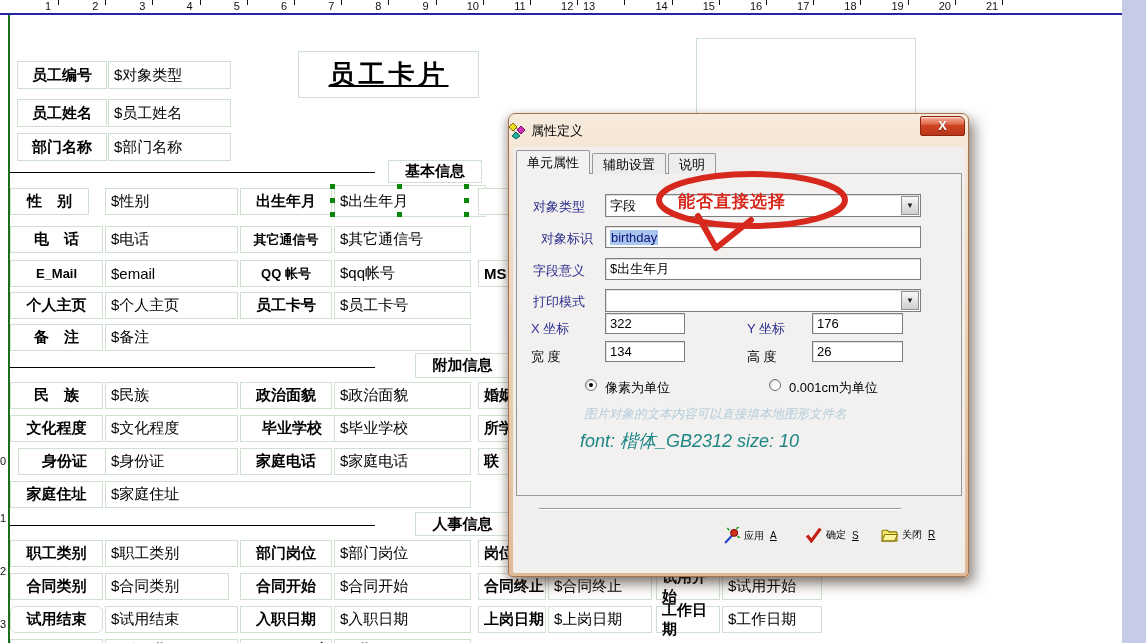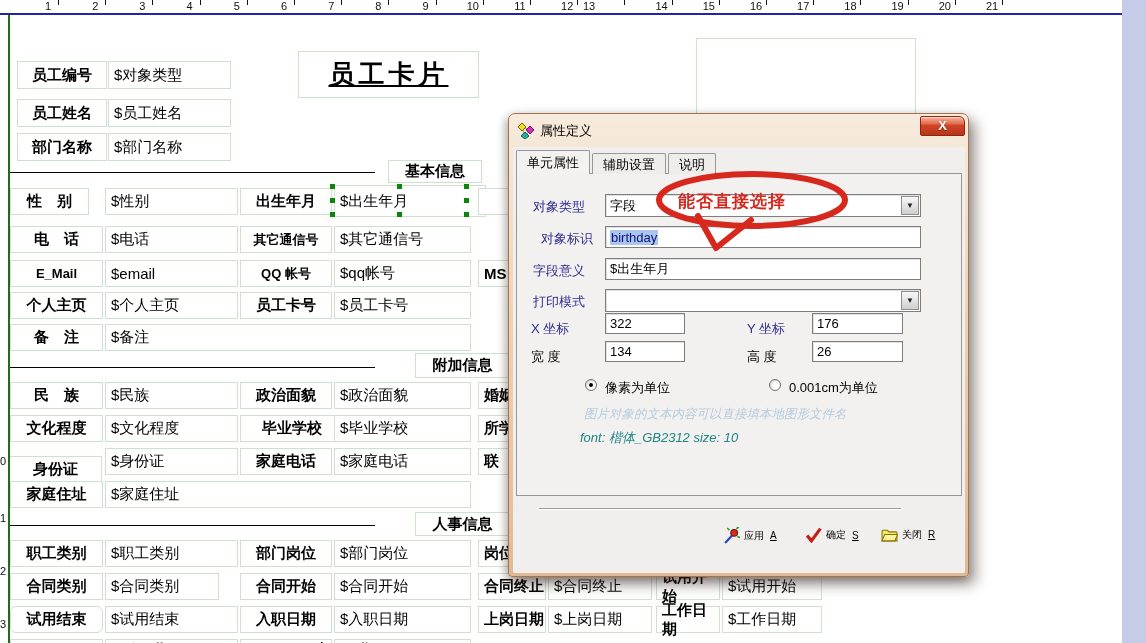--- a/index.html
+++ b/index.html
@@ -27,21 +27,21 @@
   .title-text { font-size:26px; font-weight:bold; text-decoration:underline; letter-spacing:4px; }
   .handle { position:absolute; width:5px; height:5px; background:#0a870a; z-index:3; }
   .partial-text { position:absolute; font-size:15px; font-weight:bold; color:#000; z-index:1; }
   
   .dialog {
     position:absolute; left:508px; top:113px; width:461px; height:464px; z-index:20;
     background:linear-gradient(180deg,#f7ebdd 0%,#eed2b5 45%,#e0ba96 100%);
     border:1px solid #a5724d; border-radius:7px 7px 4px 4px;
     box-shadow:6px 7px 14px rgba(50,35,25,.5), -3px 3px 9px rgba(50,35,25,.28);
   }
-  .dlg-titlebar { position:absolute; left:0; top:0; width:100%; height:33px; display:flex; align-items:center; padding-left:9px; }
+  .dlg-titlebar { position:absolute; left:0; top:0; width:100%; height:33px; display:flex; align-items:center; padding-left:0; }
   .dlg-title { font-size:13px; color:#000; margin-left:6px; }
   .dlg-close {
     position:absolute; top:2px; right:3px; width:45px; height:20px;
     background:linear-gradient(180deg,#f7b49b 0%,#e2674a 40%,#cf4424 45%,#b83618 100%);
     border:1px solid #8e2410; border-radius:2px 6px 2px 2px;
     box-shadow:inset 0 1px 0 rgba(255,255,255,.55);
     color:#fff; font-weight:bold; font-size:13px; text-align:center; line-height:18px;
     text-shadow:0 1px 1px rgba(0,0,0,.45); cursor:pointer;
   }
   .dlg-client { position:absolute; left:4px; top:33px; width:452px; height:426px; background:#f0efee; border-radius:2px; }
@@ -51,21 +51,21 @@
   .panel { position:absolute; left:3px; top:26px; width:446px; height:323px; background:#f2f1f0; border:1px solid #989898; }
   .flabel { position:absolute; font-size:13px; color:#2e2e8f; }
   .flabel.black { color:#000; }
   .tinput { position:absolute; background:#fff; border:1px solid #7e7e7e; box-shadow:inset 1px 1px 0 rgba(0,0,0,.12); font-size:13px; color:#000; display:flex; align-items:center; padding-left:4px; }
   .dd-btn { position:absolute; right:1px; top:1px; bottom:1px; width:18px; background:linear-gradient(180deg,#f8f8f8,#cfcfcf); border:1px solid #8f8f8f; display:flex; align-items:center; justify-content:center; font-size:8px; color:#222; cursor:pointer; }
   .sel-text { background:#a8c6ee; color:#101078; padding:0 1px; }
   .radio { position:absolute; width:12px; height:12px; border-radius:50%; border:1px solid #6f6f6f; background:#fff; box-shadow:inset 1px 1px 2px #cfcfcf; cursor:pointer; }
   .radio.sel::after { content:''; position:absolute; left:3px; top:3px; width:4px; height:4px; border-radius:50%; background:#000; }
   .rlabel { position:absolute; font-size:13px; color:#000; }
   .hint { position:absolute; font-size:12.5px; font-style:italic; color:#b3ccdc; }
-  .fontline { position:absolute; font-size:13px; font-style:italic; color:#1e8585; }
+  .fontline { position:absolute; font-size:18px; font-style:italic; color:#1e8585; }
   .separator { position:absolute; height:2px; border-top:1px solid #9a9a9a; border-bottom:1px solid #ffffff; }
   .dlg-btn { position:absolute; display:flex; align-items:center; gap:4px; font-size:10px; color:#000; cursor:pointer; }
   .dlg-btn u { margin-left:2px; }
   
   .annotation-layer { position:absolute; left:508px; top:113px; width:461px; height:464px; z-index:30; pointer-events:none; }
   .annotation-text { position:absolute; left:170px; top:77px; font-size:17px; font-weight:bold; color:#d7281e; letter-spacing:1px; }
 </style>
 </head>
 <body>
 
@@ -170,34 +170,34 @@
       <div class="cell lbl" style="left: 10px; top: 382px; width: 93px; height: 27px;">民　族</div>
       <div class="cell val" style="left: 105px; top: 382px; width: 133px; height: 27px;">$民族</div>
       <div class="cell lbl" style="left: 240px; top: 382px; width: 92px; height: 27px;">政治面貌</div>
       <div class="cell val" style="left: 334px; top: 382px; width: 137px; height: 27px;">$政治面貌</div>
       <div class="cell lbl left" style="left: 478px; top: 382px; width: 68px; height: 27px;">婚姻</div>
       <div class="cell lbl" style="left: 10px; top: 415px; width: 93px; height: 27px;">文化程度</div>
       <div class="cell val" style="left: 105px; top: 415px; width: 133px; height: 27px;">$文化程度</div>
       <div class="cell lbl" style="left: 240px; top: 415px; width: 104px; height: 27px;">毕业学校</div>
       <div class="cell val" style="left: 334px; top: 415px; width: 137px; height: 27px;">$毕业学校</div>
       <div class="cell lbl left" style="left: 478px; top: 415px; width: 68px; height: 27px;">所学</div>
-      <div class="cell lbl" style="left: 9px; top: 448px; width: 93px; height: 27px; margin-top: 8px;">身份证</div>
+      <div class="cell lbl" style="left: 18px; top: 448px; width: 93px; height: 27px;">身份证</div>
       <div class="cell val" style="left: 105px; top: 448px; width: 133px; height: 27px;">$身份证</div>
       <div class="cell lbl" style="left: 240px; top: 448px; width: 92px; height: 27px;">家庭电话</div>
       <div class="cell val" style="left: 334px; top: 448px; width: 137px; height: 27px;">$家庭电话</div>
       <div class="cell lbl left" style="left: 478px; top: 448px; width: 68px; height: 27px;">联</div>
       <div class="cell lbl" style="left: 10px; top: 481px; width: 93px; height: 27px;">家庭住址</div>
       <div class="cell val" style="left: 105px; top: 481px; width: 366px; height: 27px;">$家庭住址</div>
       <div class="cell lbl" style="left: 10px; top: 540px; width: 93px; height: 27px;">职工类别</div>
       <div class="cell val" style="left: 105px; top: 540px; width: 133px; height: 27px;">$职工类别</div>
       <div class="cell lbl" style="left: 240px; top: 540px; width: 92px; height: 27px;">部门岗位</div>
       <div class="cell val" style="left: 334px; top: 540px; width: 137px; height: 27px;">$部门岗位</div>
       <div class="cell lbl left" style="left: 478px; top: 540px; width: 68px; height: 27px;">岗位</div>
       <div class="cell lbl" style="left: 10px; top: 573px; width: 93px; height: 27px;">合同类别</div>
-      <div class="cell val" style="left: 105px; top: 573px; width: 114px; height: 27px;">$合同类别</div>
+      <div class="cell val" style="left: 105px; top: 573px; width: 124px; height: 27px;">$合同类别</div>
       <div class="cell lbl" style="left: 240px; top: 573px; width: 92px; height: 27px;">合同开始</div>
       <div class="cell val" style="left: 334px; top: 573px; width: 137px; height: 27px;">$合同开始</div>
       <div class="cell lbl left" style="left: 478px; top: 573px; width: 68px; height: 27px;">合同终止</div>
       <div class="cell val" style="left: 548px; top: 573px; width: 104px; height: 27px;">$合同终止</div>
       <div class="cell lbl left" style="left: 656px; top: 573px; width: 64px; height: 27px;">试用开始</div>
       <div class="cell val" style="left: 722px; top: 573px; width: 100px; height: 27px;">$试用开始</div>
       <div class="cell lbl" style="left: 10px; top: 606px; width: 93px; height: 27px; border-radius: 6px;">试用结束</div>
       <div class="cell val" style="left: 105px; top: 606px; width: 133px; height: 27px;">$试用结束</div>
       <div class="cell lbl" style="left: 240px; top: 606px; width: 92px; height: 27px;">入职日期</div>
       <div class="cell val" style="left: 334px; top: 606px; width: 137px; height: 27px;">$入职日期</div>

